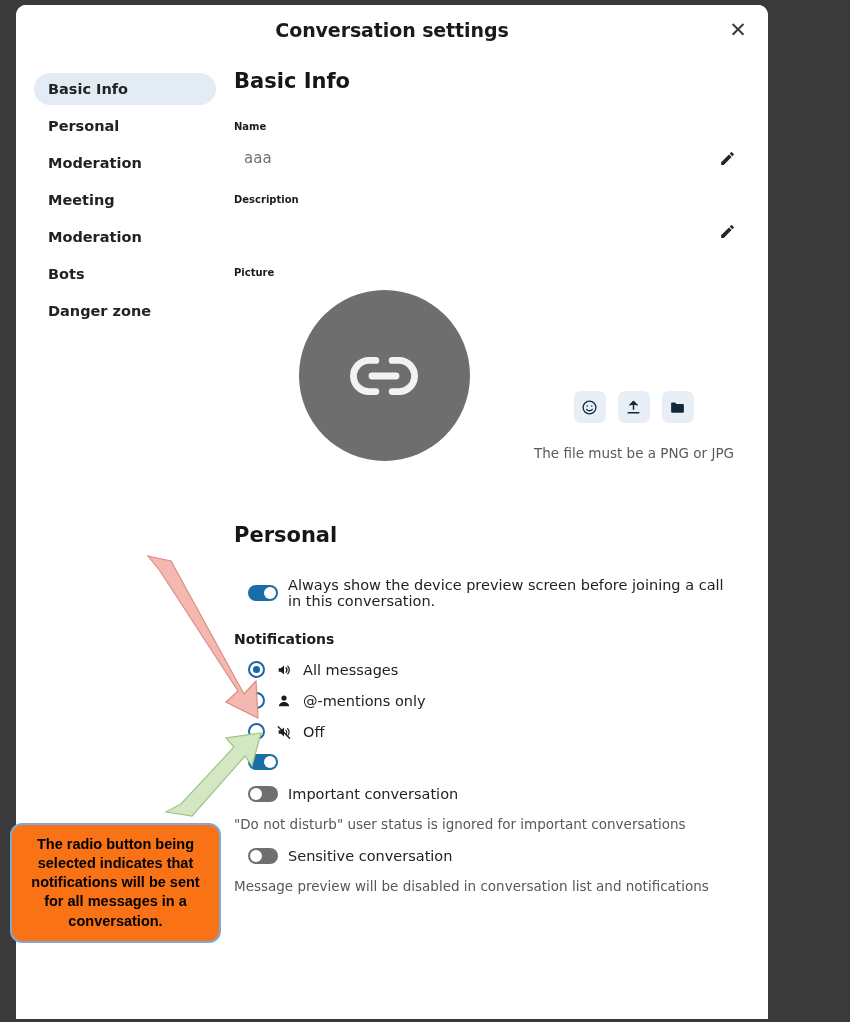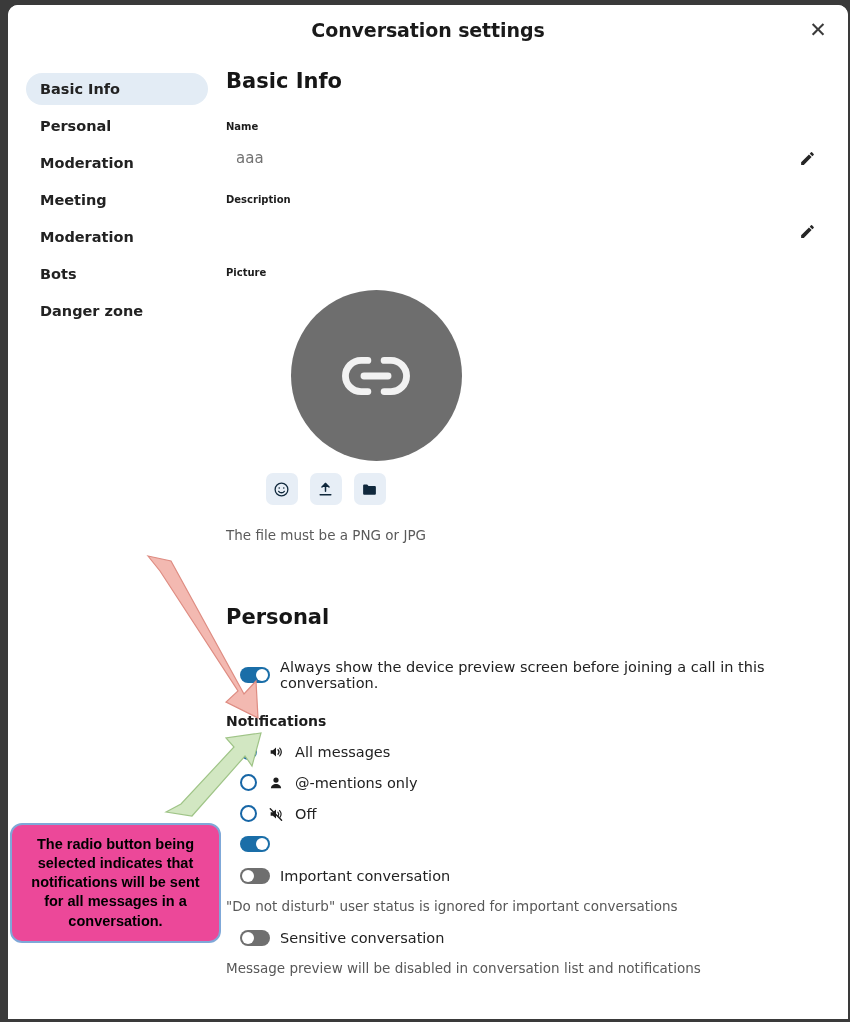--- a/index.html
+++ b/index.html
@@ -16,23 +16,23 @@
     position: relative;
     width: 850px;
     height: 1022px;
     background: #3a3a3a;
     overflow: hidden;
   }
 
   
   #modal {
     position: absolute;
-    left: 8px;
+    left: 16px;
     top: 5px;
-    width: 840px;
+    width: 752px;
     height: 1014px;
     background: #ffffff;
     border-top-left-radius: 10px;
     border-top-right-radius: 10px;
     overflow: hidden;
   }
 
   
   .modal-header {
     position: relative;
@@ -131,23 +131,22 @@
     align-items: center;
     justify-content: center;
     cursor: pointer;
     background: none;
     border: none;
   }
 
   
   .picture-block {
     display: flex;
-    align-items: flex-start;
+    align-items: flex-end;
     margin-top: 6px;
-    flex-direction: column;
   }
   .avatar-wrap {
     width: 300px;
     display: flex;
     justify-content: center;
   }
   .avatar {
     width: 171px;
     height: 171px;
     border-radius: 50%;
@@ -294,21 +293,21 @@
     left: 10px;
     top: 439px;
     width: 220px;
     background: #fbe0c0;
     border: 2px solid #c8922e;
   }
   .callout.blue {
     left: 10px;
     top: 823px;
     width: 211px;
-    background: #ec4899;
+    background: #f97316;
     border: 2px solid #7fa8d8;
   }
 
   .arrow-layer {
     position: absolute;
     left: 0; top: 0;
     width: 850px; height: 1022px;
     pointer-events: none;
     z-index: 35;
   }

